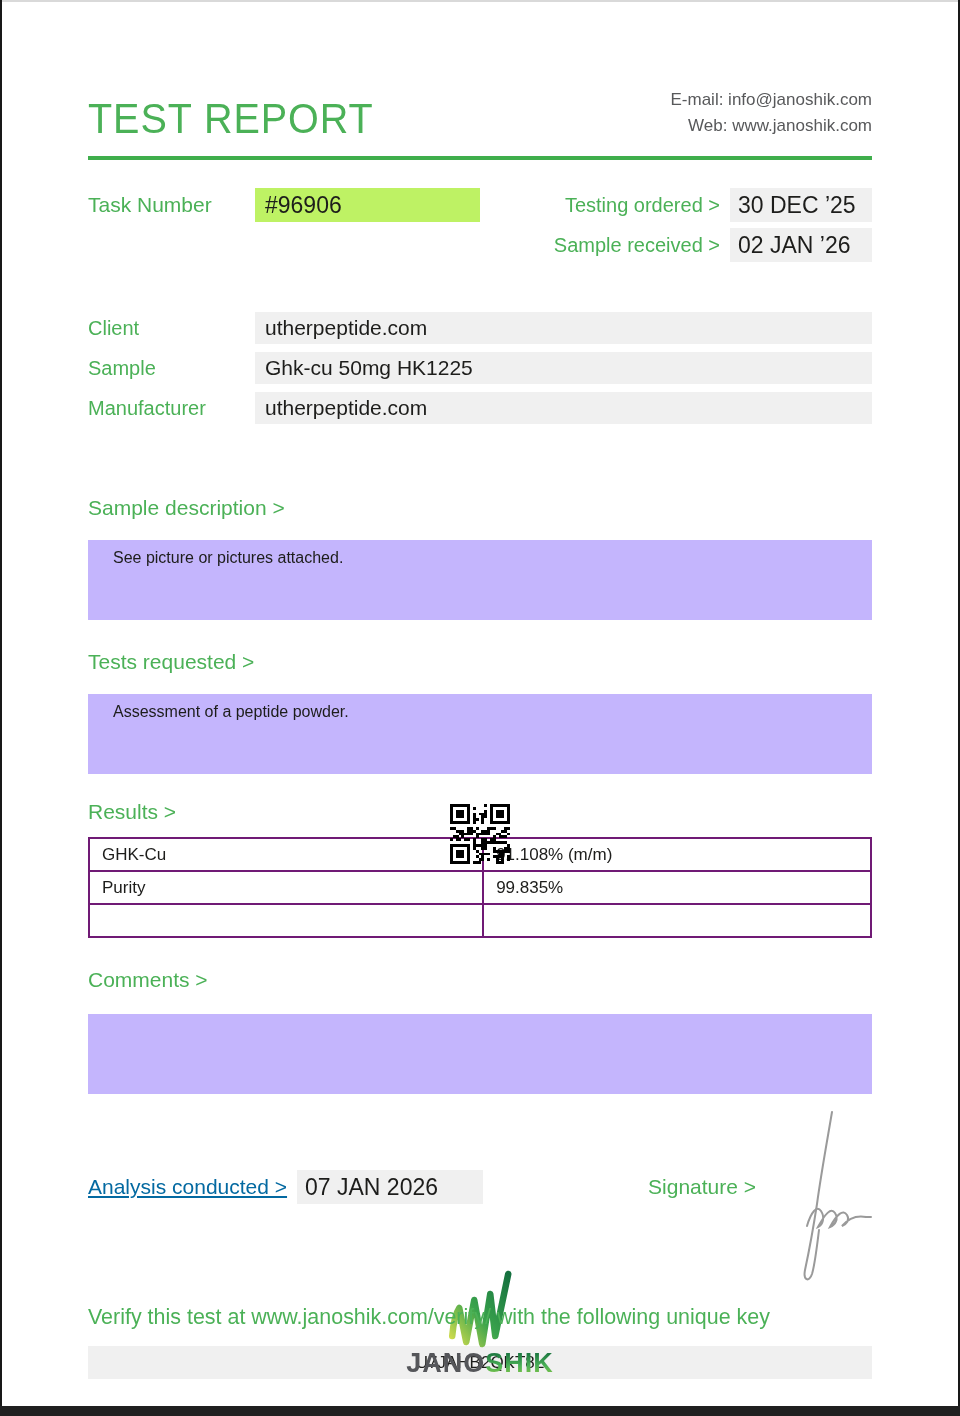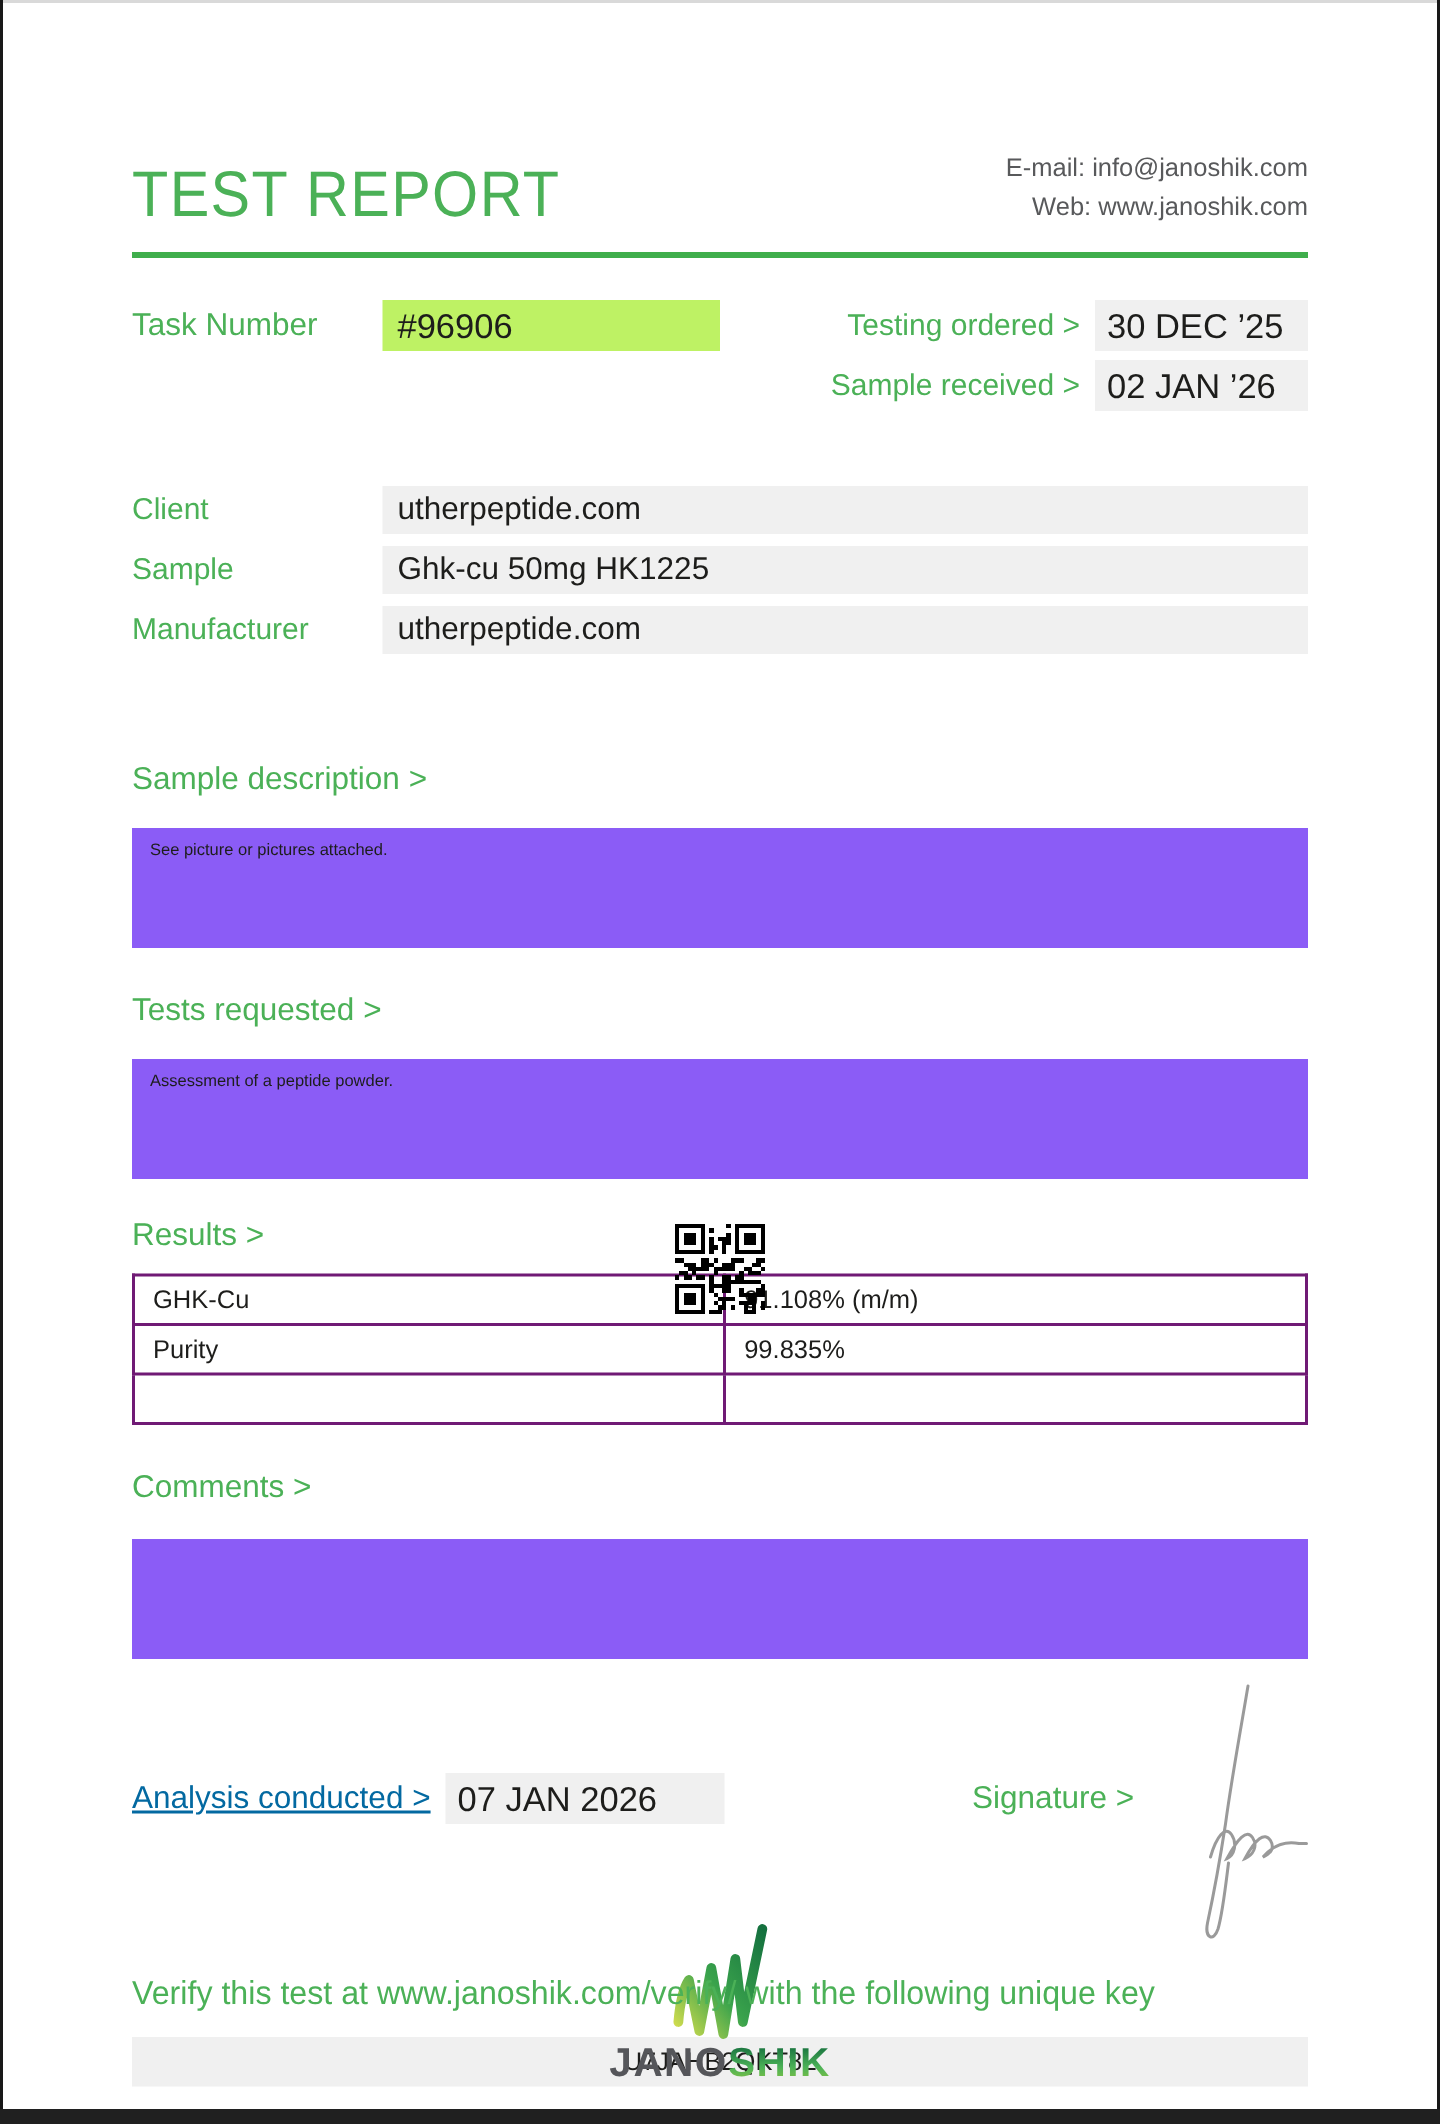--- a/index.html
+++ b/index.html
@@ -2,21 +2,21 @@
 <html><head>
 <meta charset="utf-8">
 <style>
   * { margin:0; padding:0; box-sizing:border-box; }
   body { background:#ffffff; font-family:"Liberation Sans", sans-serif; }
   .page { position:relative; width:960px; height:1416px; background:#ffffff; overflow:hidden; }
   .border-top { position:absolute; top:0; left:0; right:0; height:2px; background:#d9d9d9; }
   .border-left { position:absolute; top:0; bottom:0; left:0; width:2px; background:#181818; }
   .border-right { position:absolute; top:0; bottom:0; right:0; width:2px; background:#181818; }
   .bottom-bar { position:absolute; bottom:0; left:0; right:0; height:10px; background:#202020; }
-  .content { position:absolute; top:12px; left:88px; width:784px; }
+  .content { position:absolute; top:0; left:88px; width:784px; }
 
   
   .header { display:flex; align-items:flex-end; padding-top:44px; height:140px; }
   .report-title { font-size:43px; color:#4bb157; letter-spacing:1px; line-height:1; transform:scaleX(.92); transform-origin:left bottom; white-space:nowrap; }
   .logo-block { position:absolute; left:50%; transform:translateX(-50%); bottom:2px; display:flex; flex-direction:column; align-items:center; }
   .logo-mark { width:78px; height:86px; }
   .logo-word { font-size:27px; font-weight:bold; letter-spacing:1px; line-height:1; margin-top:-2px; }
   .logo-word .dark { color:#55565a; }
   .logo-word .green { background:linear-gradient(180deg,#1f7a42 20%,#4bb157 60%,#8fc63f 100%); -webkit-background-clip:text; background-clip:text; color:transparent; }
   .contact { margin-left:auto; text-align:right; font-size:17px; color:#58595b; line-height:1.5; padding-bottom:2px; }
@@ -32,21 +32,21 @@
   .date-label { width:168px; text-align:right; font-size:20px; color:#4bb157; margin-right:10px; }
   .date-value { width:142px; height:34px; background:#f0f0f0; font-size:23px; color:#1d1d1b; display:flex; align-items:center; padding-left:8px; }
 
   
   .info-section { margin-top:50px; }
   .info-row { display:flex; align-items:center; margin-bottom:8px; }
   .info-label { width:167px; font-size:20px; color:#4bb157; }
   .info-value { flex:1; height:32px; background:#f0f0f0; font-size:21px; color:#1d1d1b; display:flex; align-items:center; padding-left:10px; }
 
   .section-heading { font-size:21px; color:#4bb157; }
-  .text-box { background:#8b5cf6; height:80px; padding:9px 12px; font-size:11px; color:#1d1d1b; margin-top:20px; }
+  .text-box { background:#c4b5fd; height:80px; padding:9px 25px; font-size:16px; color:#1d1d1b; margin-top:20px; }
 
   .h-sample { margin-top:72px; }
   .h-tests { margin-top:30px; }
 
   
   .results-section { position:relative; }
   .qr { position:absolute; left:50%; transform:translateX(-50%); top:4px; width:60px; height:60px; }
   .h-results { margin-top:26px; }
   .results-table { width:100%; border-collapse:collapse; margin-top:13px; }
   .results-table td { border:2px solid #701a75; height:33px; font-size:17px; color:#1d1d1b; padding-left:12px; }

